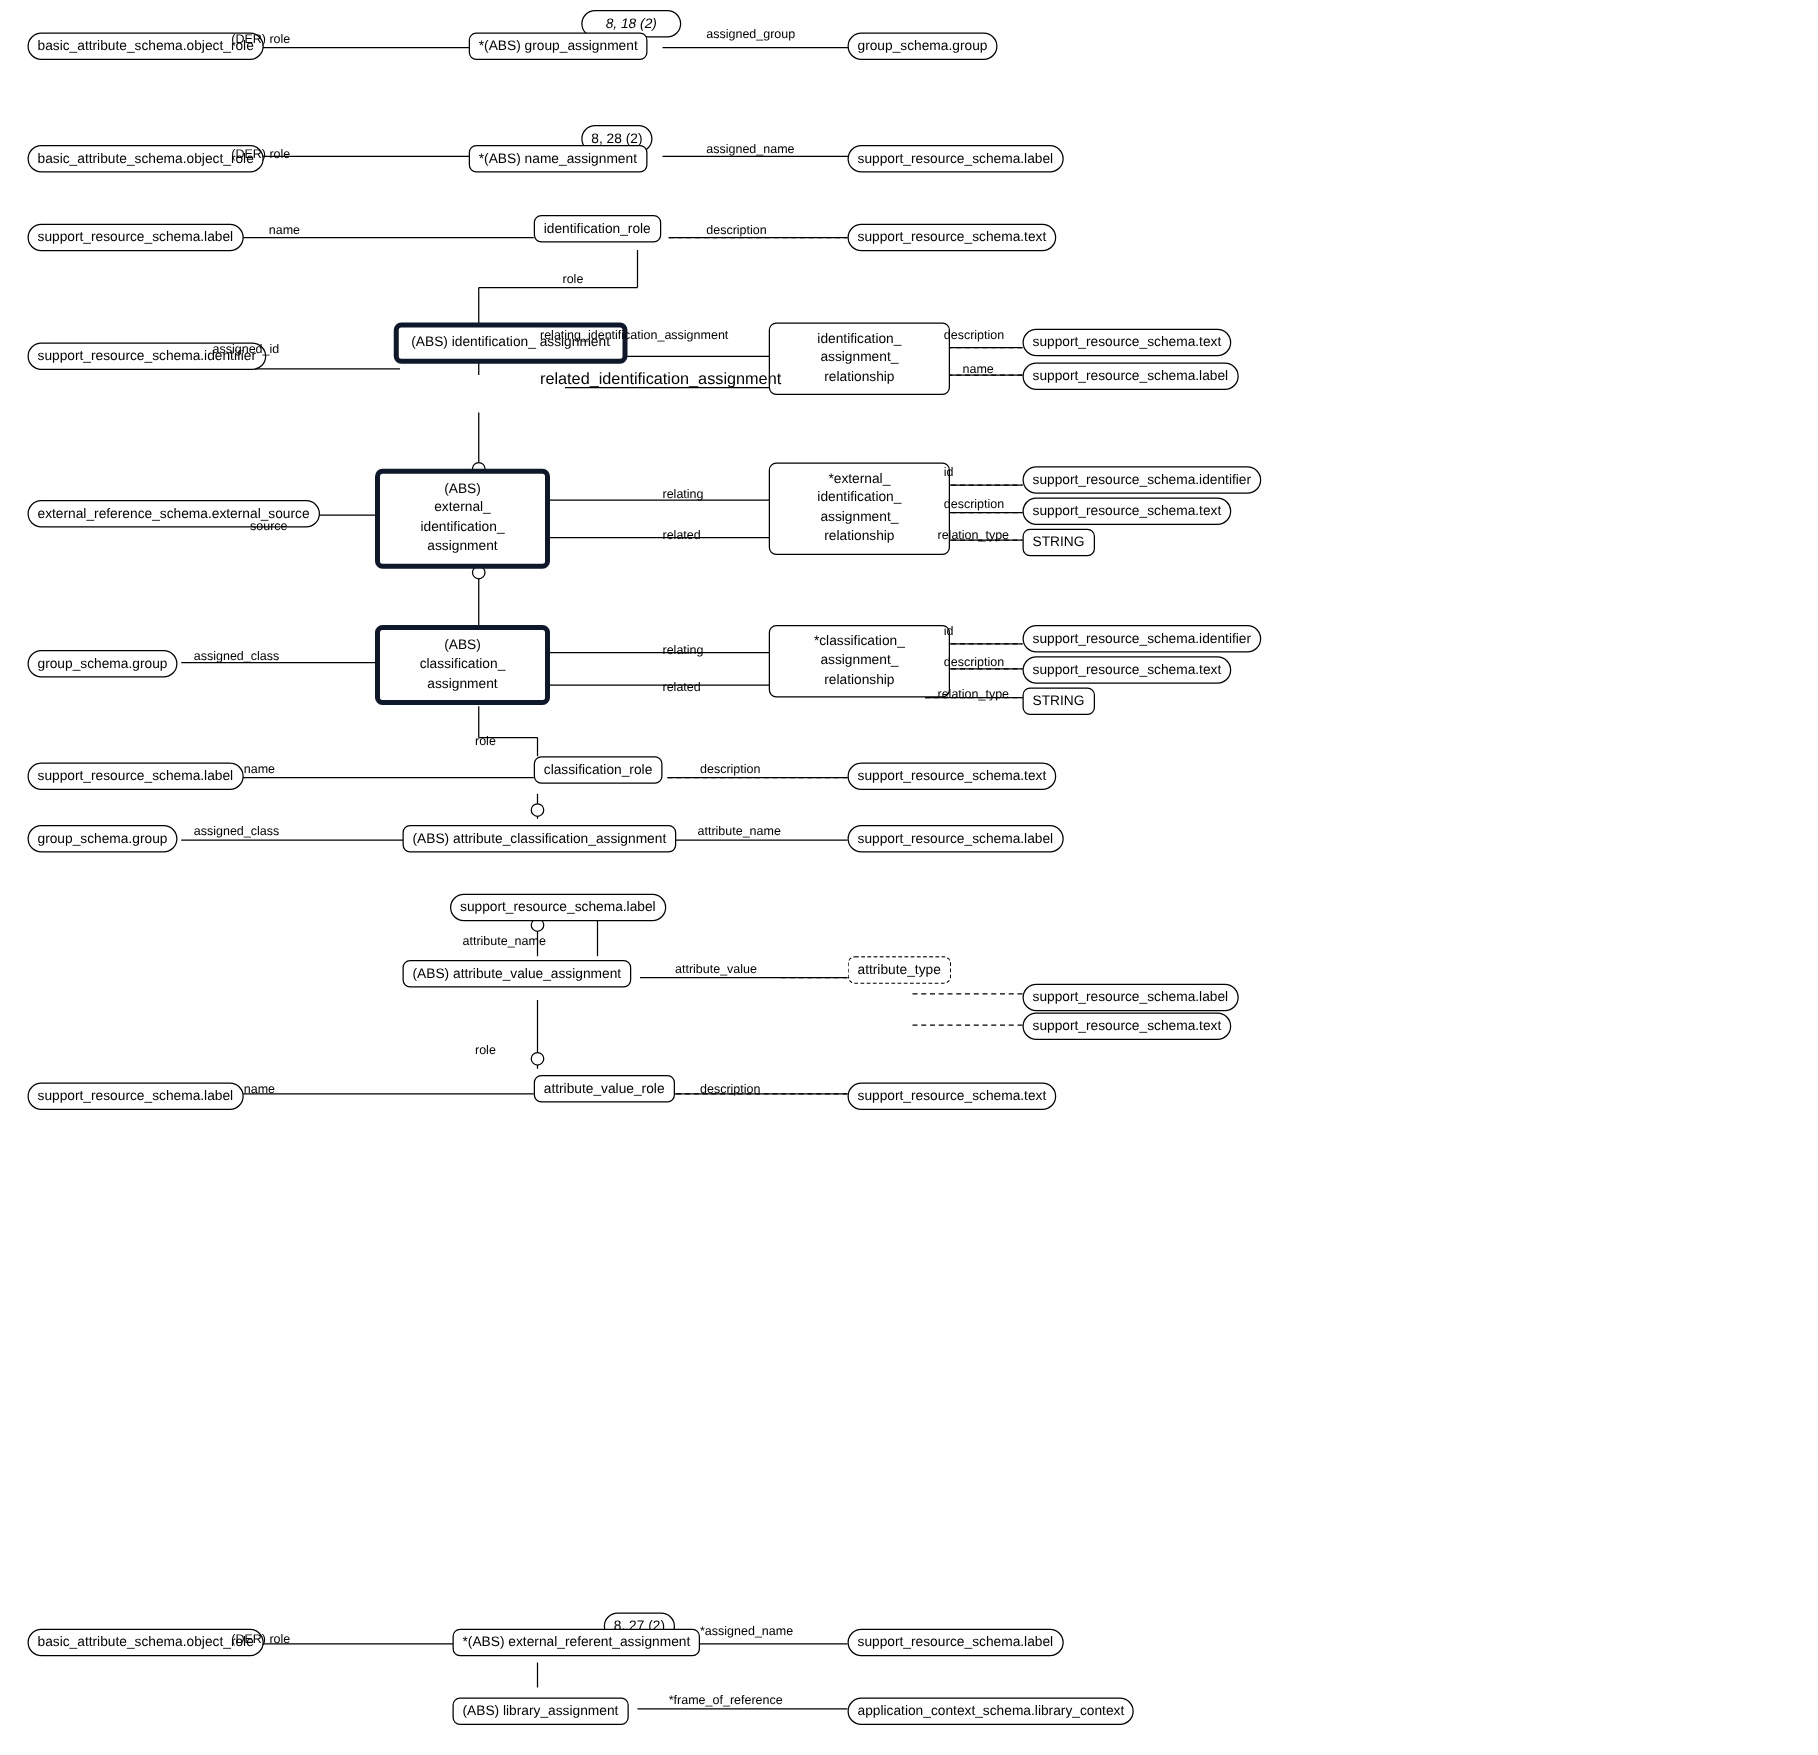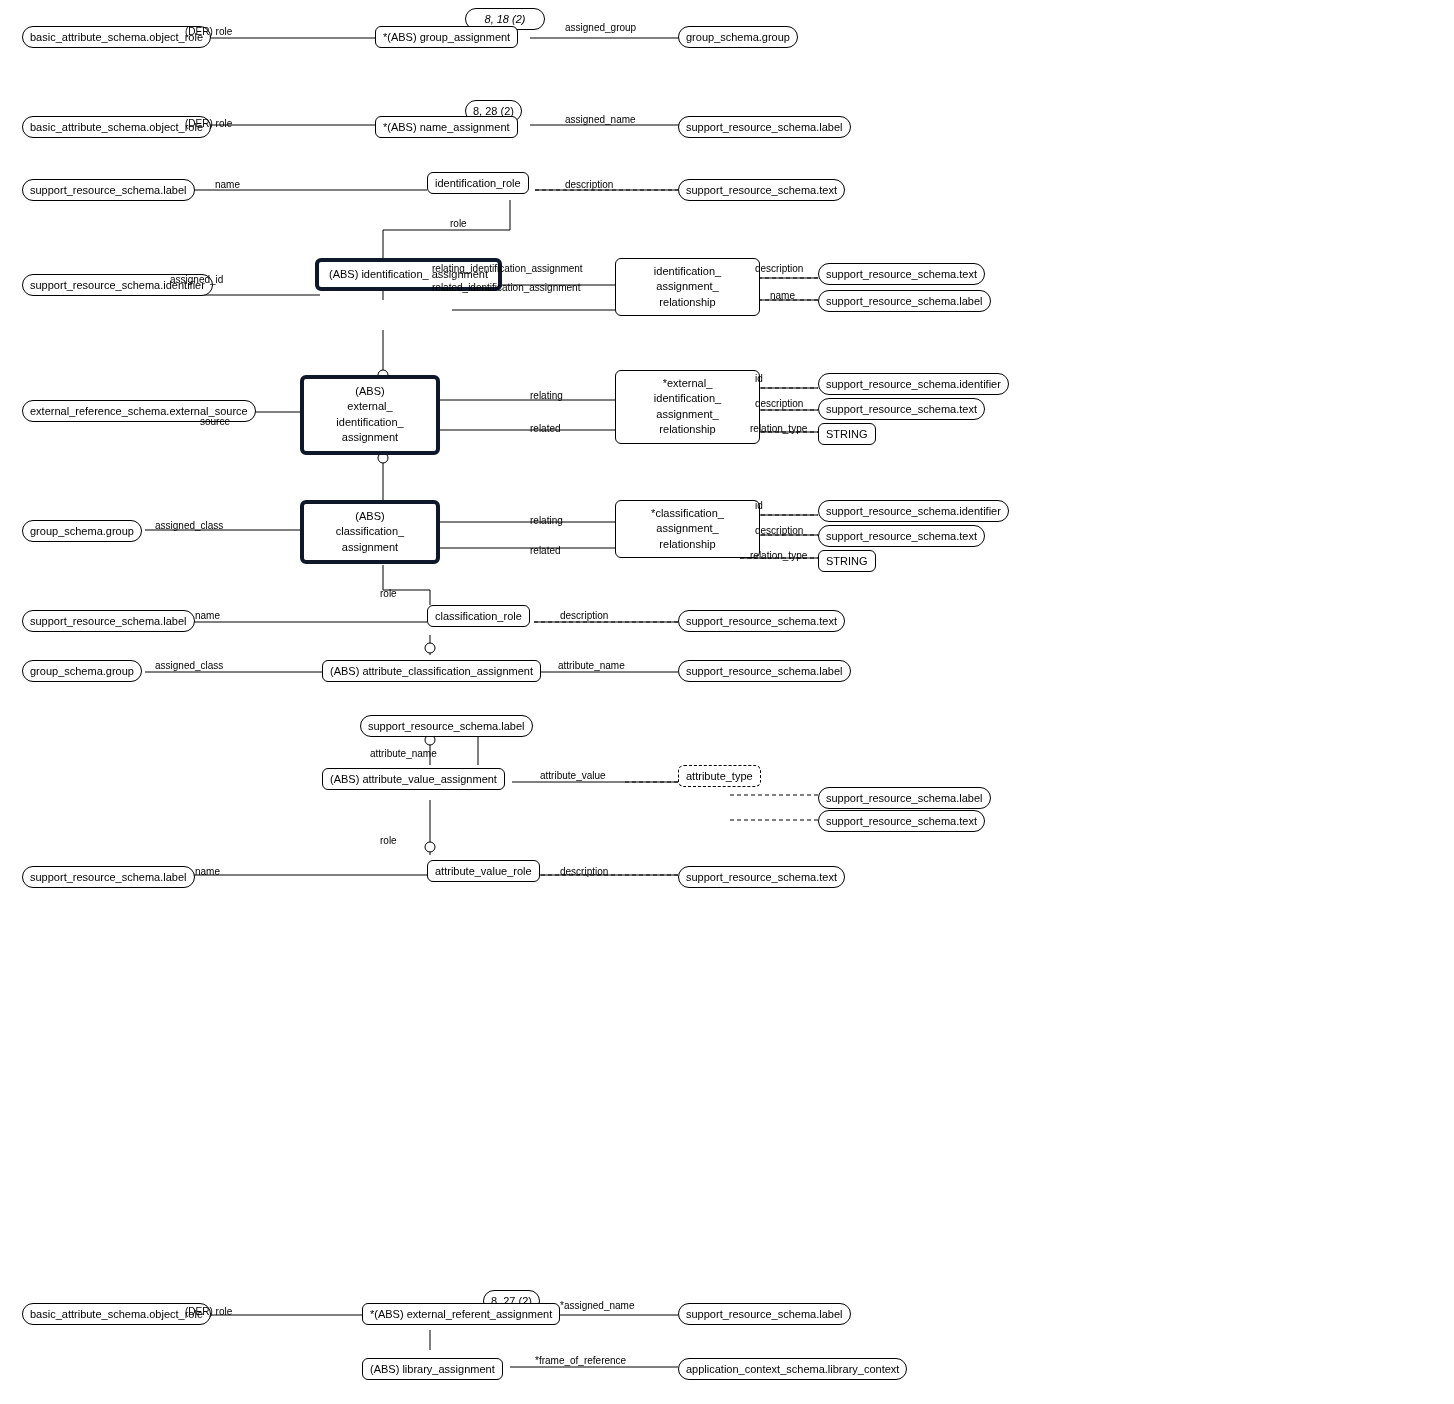--- a/index.html
+++ b/index.html
@@ -215,21 +215,21 @@
   <div class="box" style="left:615px; top:258px; min-width:145px; padding:5px 10px; line-height:1.4;">
        identification_<br>assignment_<br>relationship
   </div>
 
   <div class="box rounded" style="left:818px; top:263px;">support_resource_schema.text</div>
 
   <div class="box rounded" style="left:818px; top:290px;">support_resource_schema.label</div>
 
   <span class="label" style="left:170px; top:274px;">assigned_id</span>
   <span class="label" style="left:432px; top:263px; font-size:10px;">relating_identification_assignment</span>
-  <span class="label" style="left:432px; top:282px; font-size:10px;">related_identification_assignment</span>
+  <span class="label" style="left:432px; top:295px; font-size:13px;">related_identification_assignment</span>
   <span class="label" style="left:755px; top:263px;">description</span>
   <span class="label" style="left:770px; top:290px;">name</span>
 
   <div class="box double-border" style="left:300px; top:375px; min-width:140px; padding:5px 10px; line-height:1.4;">
        (ABS)<br>external_<br>identification_<br>assignment
   </div>
 
   <div class="box rounded" style="left:22px; top:400px;">external_reference_schema.external_source</div>
 
   <div class="box" style="left:615px; top:370px; min-width:145px; padding:5px 10px; line-height:1.4;">

